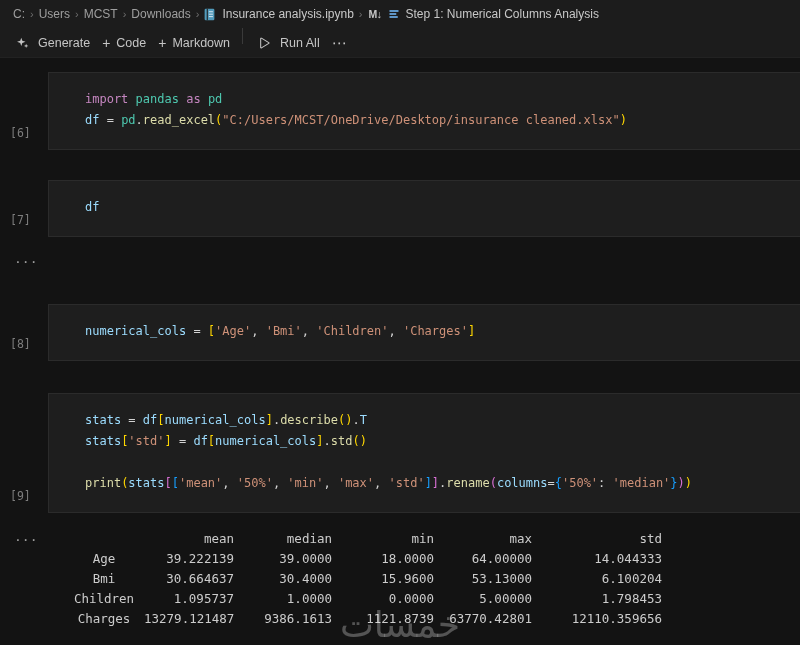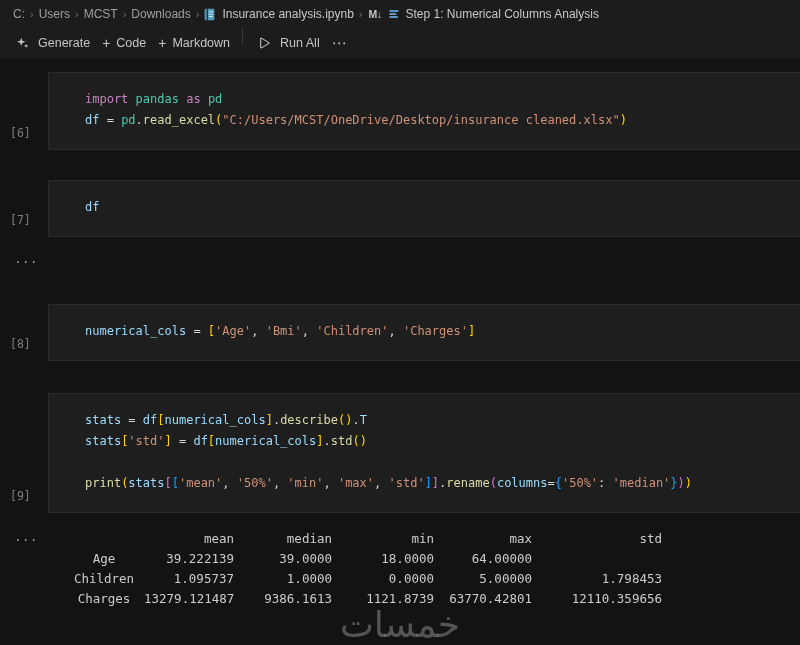--- a/index.html
+++ b/index.html
@@ -218,21 +218,22 @@
       </div>
   </div>
 
   <div class="outrow row-o2">
     <div class="gutter">
       <span class="dots">...</span>
     </div>
     <div class="outbody">
       <div class="table" id="out-table">
           <div class="trow"><span></span><span>mean</span><span>median</span><span>min</span><span>max</span><span>std</span></div>
-          <div class="trow"><span>Age</span><span>39.222139</span><span>39.0000</span><span>18.0000</span><span>64.00000</span></div>
+          <div class="trow"><span>Age</span><span>39.222139</span><span>39.0000</span><span>18.0000</span><span>64.00000</span><span>14.044333</span></div>
+          <div class="trow"><span>Bmi</span><span>30.664637</span><span>30.4000</span><span>15.9600</span><span>53.13000</span><span>6.100204</span></div>
           <div class="trow"><span>Children</span><span>1.095737</span><span>1.0000</span><span>0.0000</span><span>5.00000</span><span>1.798453</span></div>
           <div class="trow"><span>Charges</span><span>13279.121487</span><span>9386.1613</span><span>1121.8739</span><span>63770.42801</span><span>12110.359656</span></div>
         </div>
     </div>
   </div>
 
 </div>
 
 <div class="watermark">خمسات</div>
 

